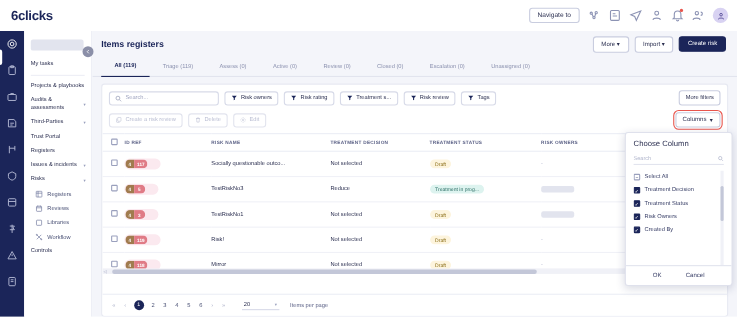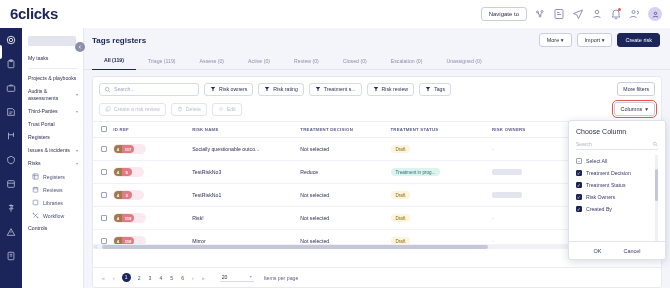--- a/index.html
+++ b/index.html
@@ -12,21 +12,21 @@
   }
   .app { position: relative; width: 670px; height: 288px; }
 
   
   .topbar {
     position: absolute; top: 0; left: 0; width: 670px; height: 28px;
     background: #ffffff; display: flex; align-items: center;
     border-bottom: 1px solid #ffffff; z-index: 30;
   }
   .logo {
-    margin-left: 10px; font-size: 15px; font-weight: bold;
+    margin-left: 10px; font-size: 12px; font-weight: bold;
     color: #1b2559; letter-spacing: -0.3px;
   }
   .topbar-right {
     position: absolute; right: 8px; top: 0; height: 28px;
     display: flex; align-items: center; gap: 7px;
   }
   .nav-to-btn {
     border: 1px solid #c9cddf; border-radius: 3px; background: #fff;
     font-size: 6px; color: #2b2f50; padding: 3px 7px; cursor: pointer;
     font-family: "Liberation Sans", sans-serif;
@@ -471,21 +471,21 @@
 
   <div class="fab">
     <svg viewBox="0 0 24 24" width="6" height="6" fill="none" stroke="currentColor" stroke-width="3">
         <path d="M15 6l-6 6 6 6"></path>
       </svg>
   </div>
 
   <div class="main">
 
     <div class="page-head">
-      <div class="page-title">Tags registers</div>
+      <div class="page-title">Items registers</div>
       <div class="head-actions">
         <button class="btn">
           <span>More</span>
           <span>▾</span>
         </button>
         <button class="btn">
           <span>Import</span>
           <span>▾</span>
         </button>
         <button class="btn btn-primary">Create risk</button>

